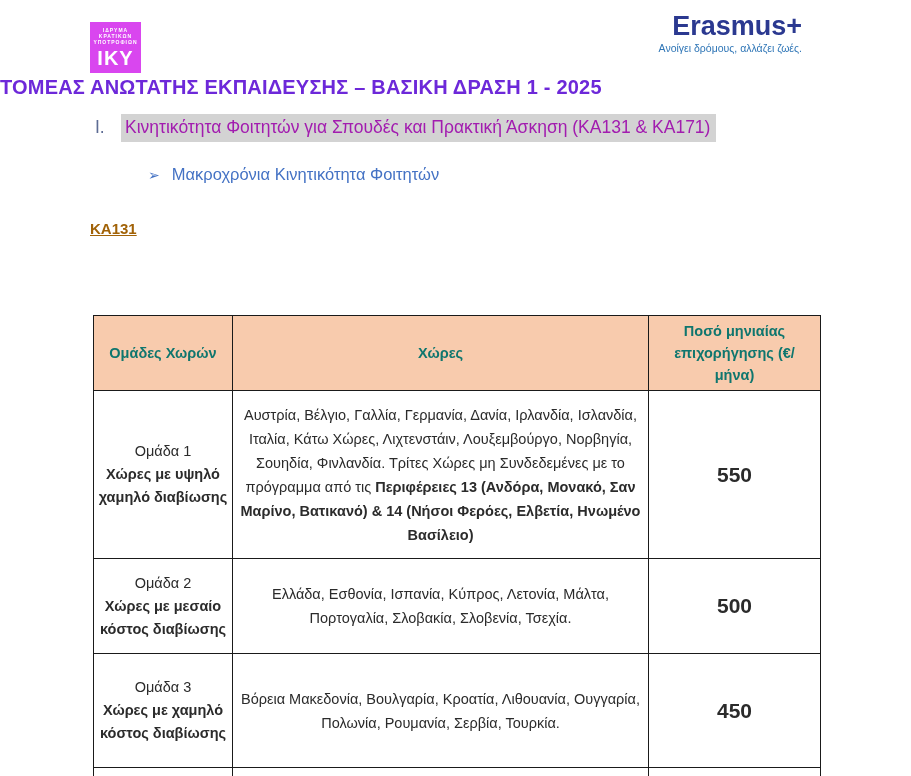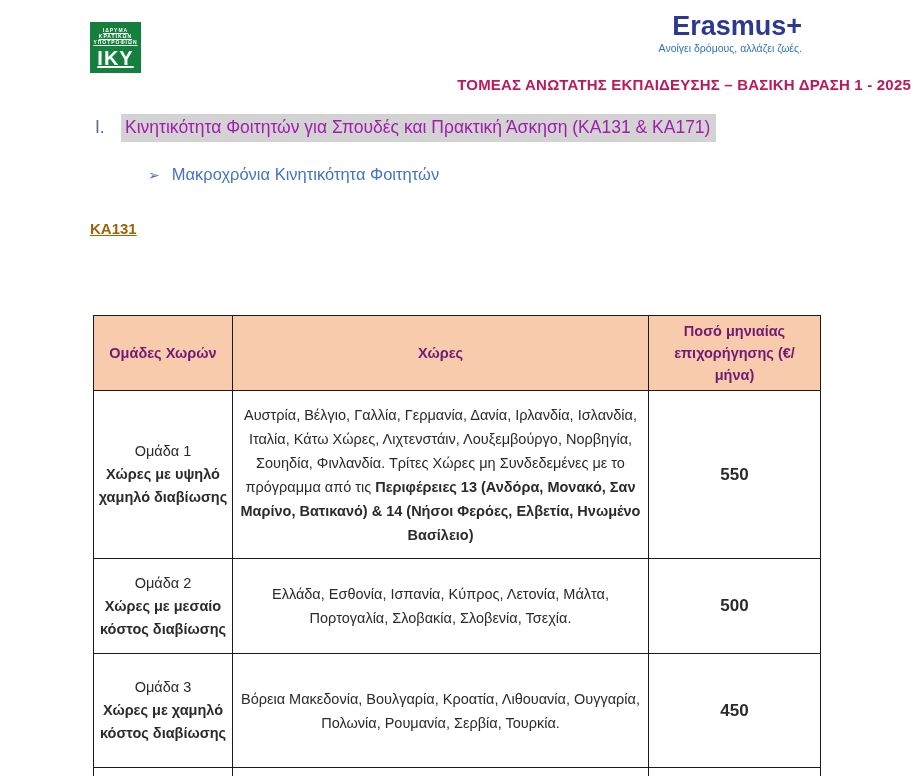--- a/index.html
+++ b/index.html
@@ -5,34 +5,34 @@
   html,body{margin:0;padding:0;background:#888;}
   #page{
     position:relative;width:911px;height:776px;margin:0 auto;
     background:#ffffff;overflow:hidden;
     font-family:"Liberation Sans", sans-serif;
     color:#2b2b2b;
   }
   
   #iky-logo{
     position:absolute;left:90px;top:22px;width:51px;height:51px;
-    background:#15803d;color:#fff;display:flex;flex-direction:column;
-    align-items:center;justify-content:center;text-align:center;text-decoration:underline;
+    background:#d946ef;color:#fff;display:flex;flex-direction:column;
+    align-items:center;justify-content:center;text-align:center;
   }
   #iky-logo .iky-small{font-size:5px;line-height:6px;letter-spacing:1px;font-weight:bold;}
   #iky-logo .iky-big{font-size:20px;font-weight:bold;letter-spacing:1px;line-height:22px;margin-top:2px;}
   #erasmus{
     position:absolute;left:612px;top:4px;width:190px;text-align:right;margin-top:8px;
   }
   #erasmus .wordmark{font-size:27px;font-weight:bold;color:#2B3990;line-height:28px;}
   #erasmus .tagline{font-size:10.5px;color:#2E75B6;margin-top:2px;}
   
   #doc-title{
-    position:absolute;top:76px;left:0;width:100%;text-align:right;
-    font-size:15px;font-weight:bold;color:#be185d;letter-spacing:.2px;
+    position:absolute;top:76px;left:0;width:100%;text-align:left;
+    font-size:20px;font-weight:bold;color:#6d28d9;letter-spacing:.2px;
   }
   #heading-1{
     position:absolute;top:114px;left:95px;display:flex;align-items:baseline;
     font-size:17.5px;
   }
   #heading-1 .numeral{color:#5D6C94;width:26px;}
   #heading-1 .hl{
     background:#D3D3D3;color:#a21caf;padding:3px 6px 4px 4px;
   }
   #bullet-line{
@@ -57,32 +57,32 @@
     font-size:14.5px;color:#2b2b2b;
   }
   #grant-table col.c1{width:139px;}
   #grant-table col.c2{width:416px;}
   #grant-table col.c3{width:172px;}
   #grant-table td,#grant-table th{
     border:1.5px solid #1a1a1a;text-align:center;vertical-align:middle;
     padding:2px 8px;background:#fff;
   }
   #grant-table thead th{
-    background:#F8CBAD;color:#701a75;font-weight:bold;
+    background:#F8CBAD;color:#0f766e;font-weight:bold;
     font-size:14.5px;line-height:22px;height:70px;padding:2px 6px;
   }
   #grant-table .row1{height:168px;}
   #grant-table .row2{height:95px;}
   #grant-table .row3{height:114px;}
   #grant-table .rowPartial{height:40px;}
   #grant-table .group-cell{line-height:23px;padding:12px 4px;}
   #grant-table .group-cell .g-bold{font-weight:bold;display:block;}
   #grant-table .countries-cell{line-height:24px;padding:2px 7px;text-align:center;}
   #grant-table .countries-cell .c-bold{font-weight:bold;}
-  #grant-table .amount-cell{font-weight:bold;font-size:17px;margin-top:21px;}
+  #grant-table .amount-cell{font-weight:bold;font-size:21px;margin-top:21px;}
 </style>
 </head>
 <body>
 
 <div id="page">
 
   <div id="iky-logo">
     <span class="iky-small">ΙΔΡΥΜΑ</span>
     <span class="iky-small">ΚΡΑΤΙΚΩΝ</span>
     <span class="iky-small">ΥΠΟΤΡΟΦΙΩΝ</span>

